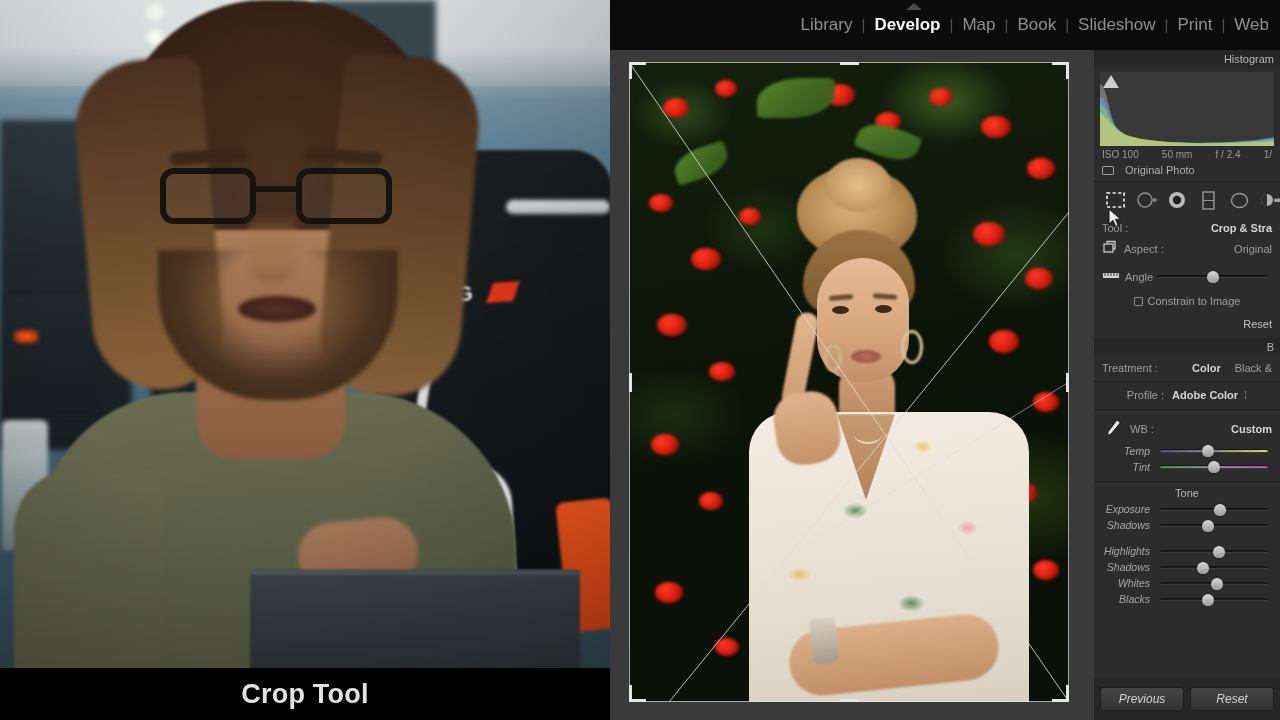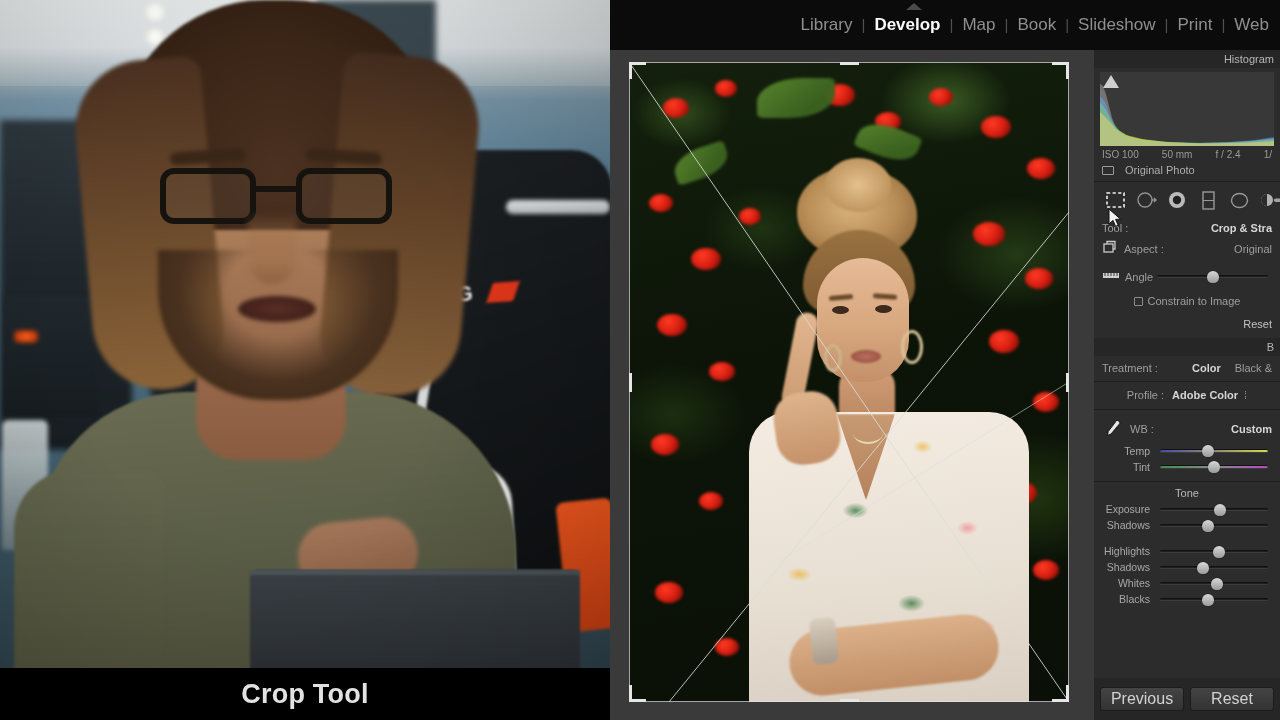--- a/index.html
+++ b/index.html
@@ -436,40 +436,40 @@
   .slider-knob {
     position: absolute; top: -5px; width: 12px; height: 12px; margin-left: -6px;
     background: linear-gradient(180deg,#d8d8d8 0%,#9a9a9a 100%);
     border-radius: 50% 50% 45% 45%; box-shadow: 0 0 1px #000;
   }
   .slider-track.temp { background: linear-gradient(90deg,#4a4aa8 0%, #8a8a70 50%, #d8d84a 100%); height:4px; }
   .slider-track.tint { background: linear-gradient(90deg,#3f8f4f 0%, #8a8a8a 50%, #b44ac0 100%); height:4px; }
   .sec-title {
     text-align: center; color: #b9b9b9; font-size: 11px; padding: 5px 0 2px 0;
   }
-  .sliderrow { display: flex; align-items: center; padding: 2px 8px; }
+  .sliderrow { display: flex; align-items: center; padding: 2px 8px; font-style: italic; }
   .sliderrow .name {
     width: 54px; text-align: right; color: #a8a8a8; font-size: 10.5px;
     padding-right: 6px; font-family: "Liberation Sans", sans-serif;
   }
   .btn-reset-row { text-align: right; padding: 4px 8px 6px 8px; }
   .link-btn { color: #c2c2c2; font-size: 11px; }
   .panel-band {
     background: #262626; color: #b6b6b6; font-size: 11px;
     text-align: right; padding: 3px 6px; font-family: "Liberation Sans", sans-serif;
   }
   #bottom-buttons {
     position: absolute; left: 0; bottom: 0; width: 186px; height: 42px;
     background: #262626; display: flex; align-items: center; gap: 6px; padding: 0 6px;
   }
   .big-btn {
     flex: 1; height: 24px; background: linear-gradient(180deg,#444 0%, #333 100%);
     border: 1px solid #1c1c1c; border-radius: 3px; color: #d2d2d2;
-    font-size: 16px; display: flex; align-items: center; justify-content: center;
-    font-family: "Liberation Sans", sans-serif; white-space: nowrap;
+    font-size: 12px; display: flex; align-items: center; justify-content: center;
+    font-family: "Liberation Sans", sans-serif; white-space: nowrap; font-style: italic;
   }
   #checkbox-small { width: 9px; height: 9px; border: 1px solid #8c8c8c; border-radius: 1px; margin-right: 5px; }
 </style>
 </head>
 <body>
 
 <div id="root">
 
   <div id="webcam">
     <div class="wall"></div>

